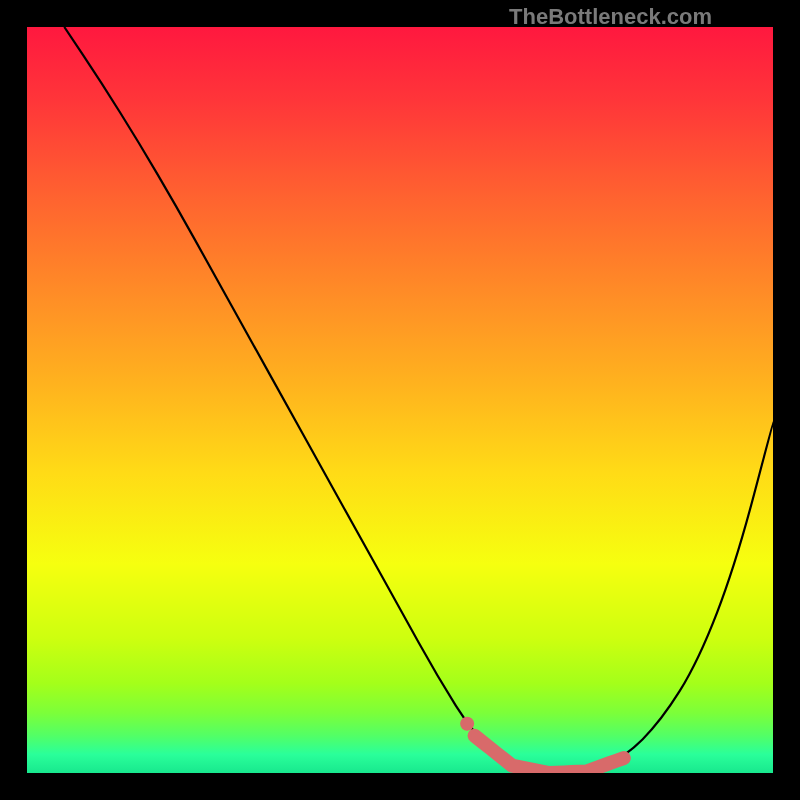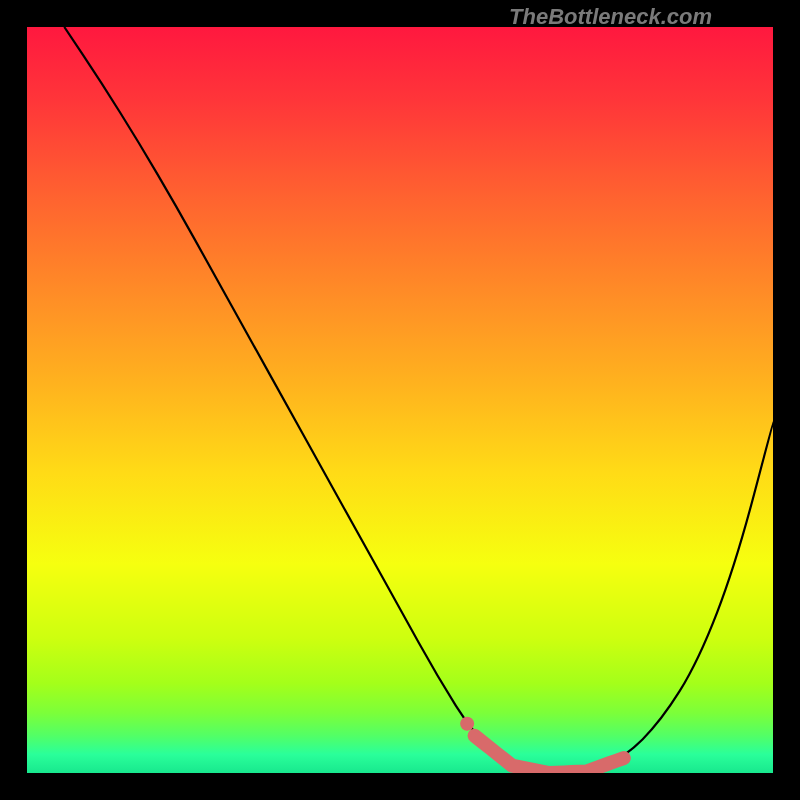--- a/index.html
+++ b/index.html
@@ -2,21 +2,20 @@
 <html><head>
 <meta charset="utf-8">
 <style>
   * { margin: 0; padding: 0; box-sizing: border-box; }
   html, body { width: 800px; height: 800px; overflow: hidden; background: #000; }
   .container {
     width: 720px;
     height: 800px;
     position: relative;
     background: #000;
-    font-style: italic;
   }
   .attribution {
     position: absolute;
     top: 4px;
     right: 8px;
     font-family: Arial, Helvetica, sans-serif;
     font-size: 22px;
     font-weight: bold;
     color: #7a7a7a;
     z-index: 10;

